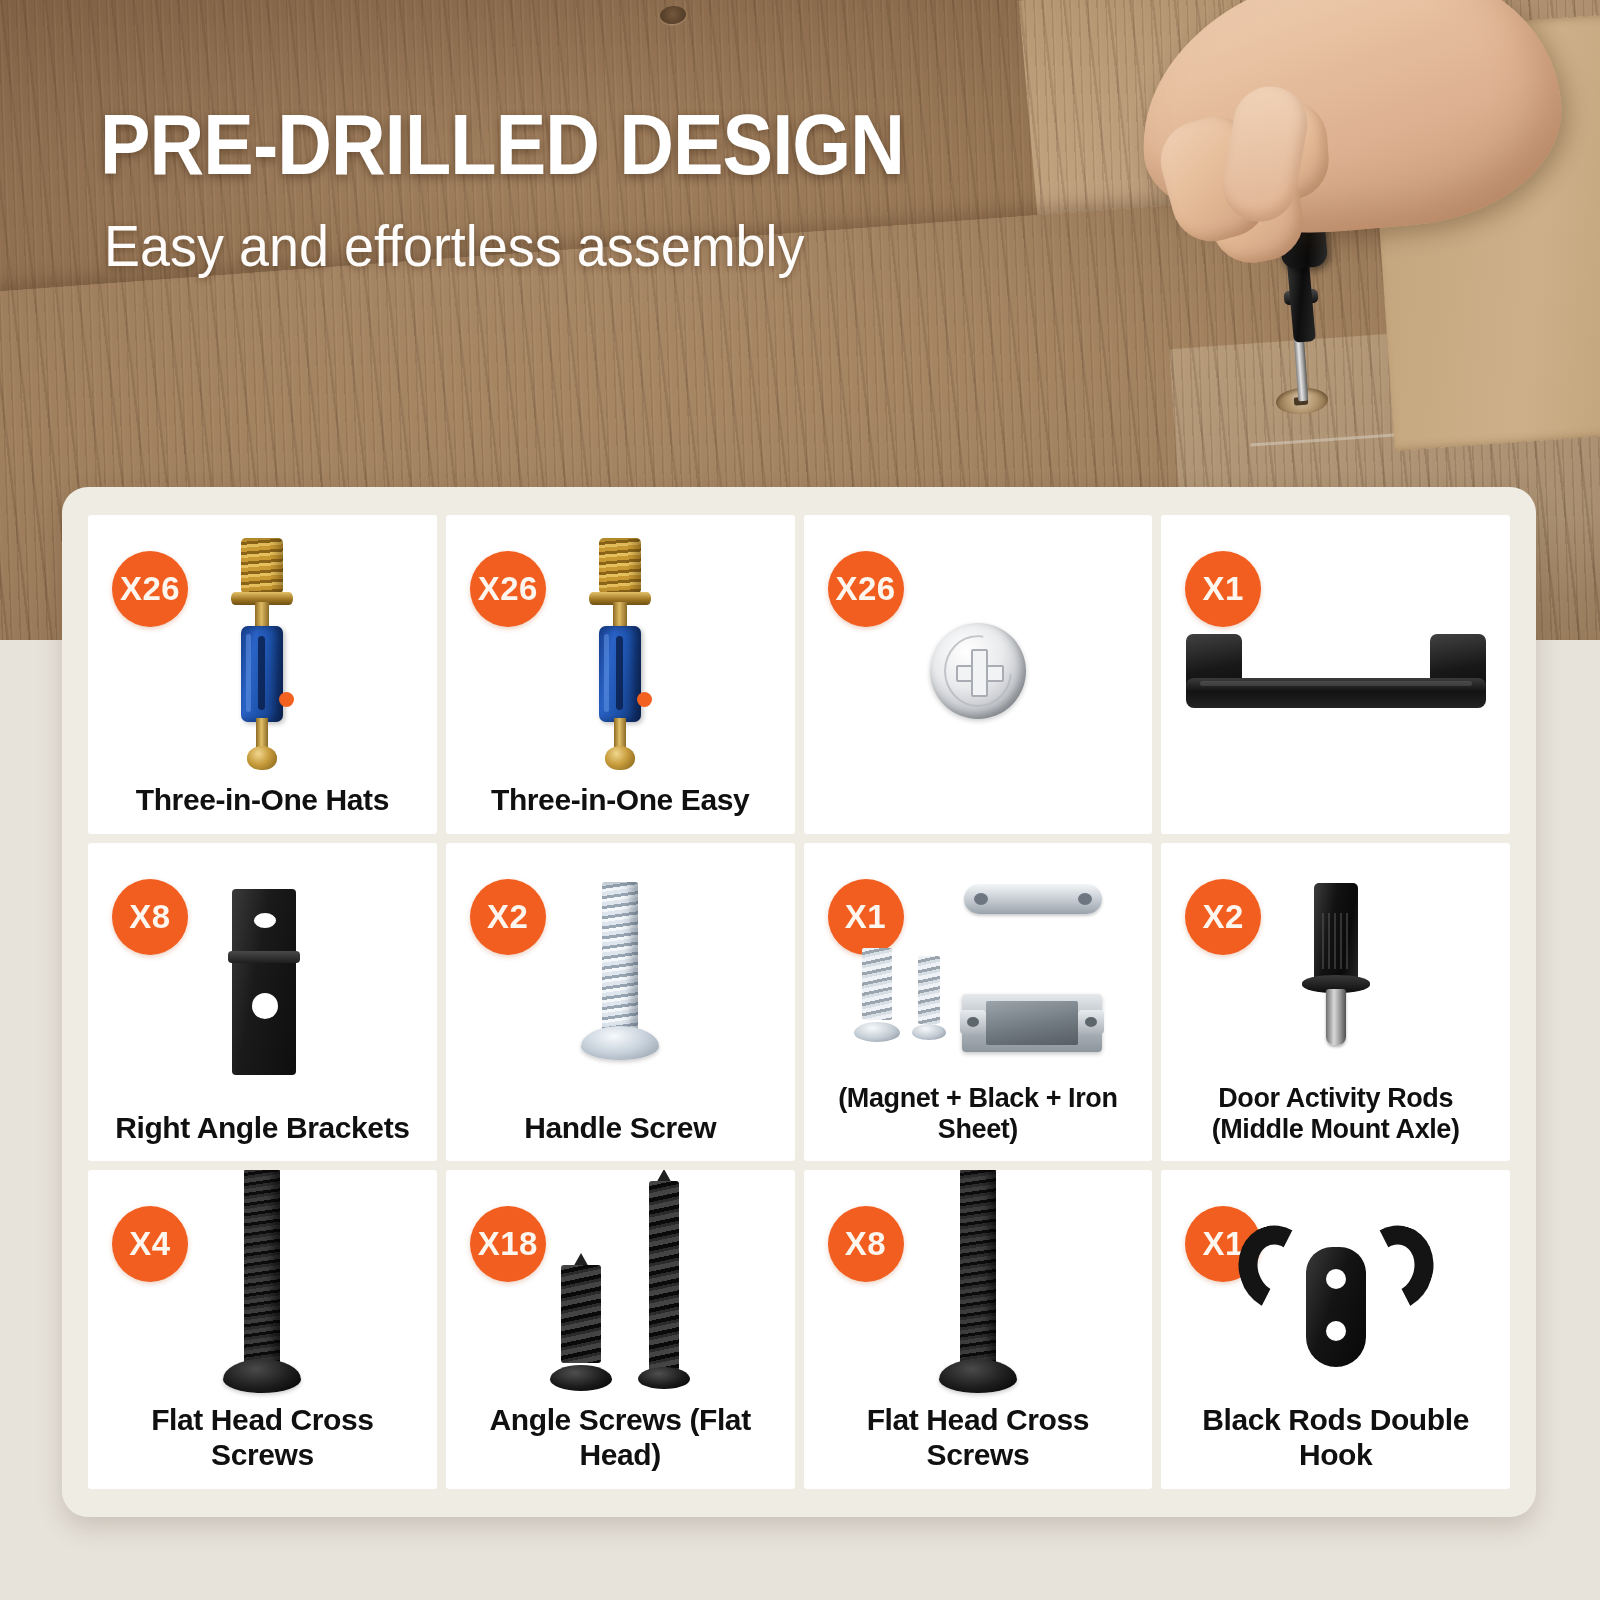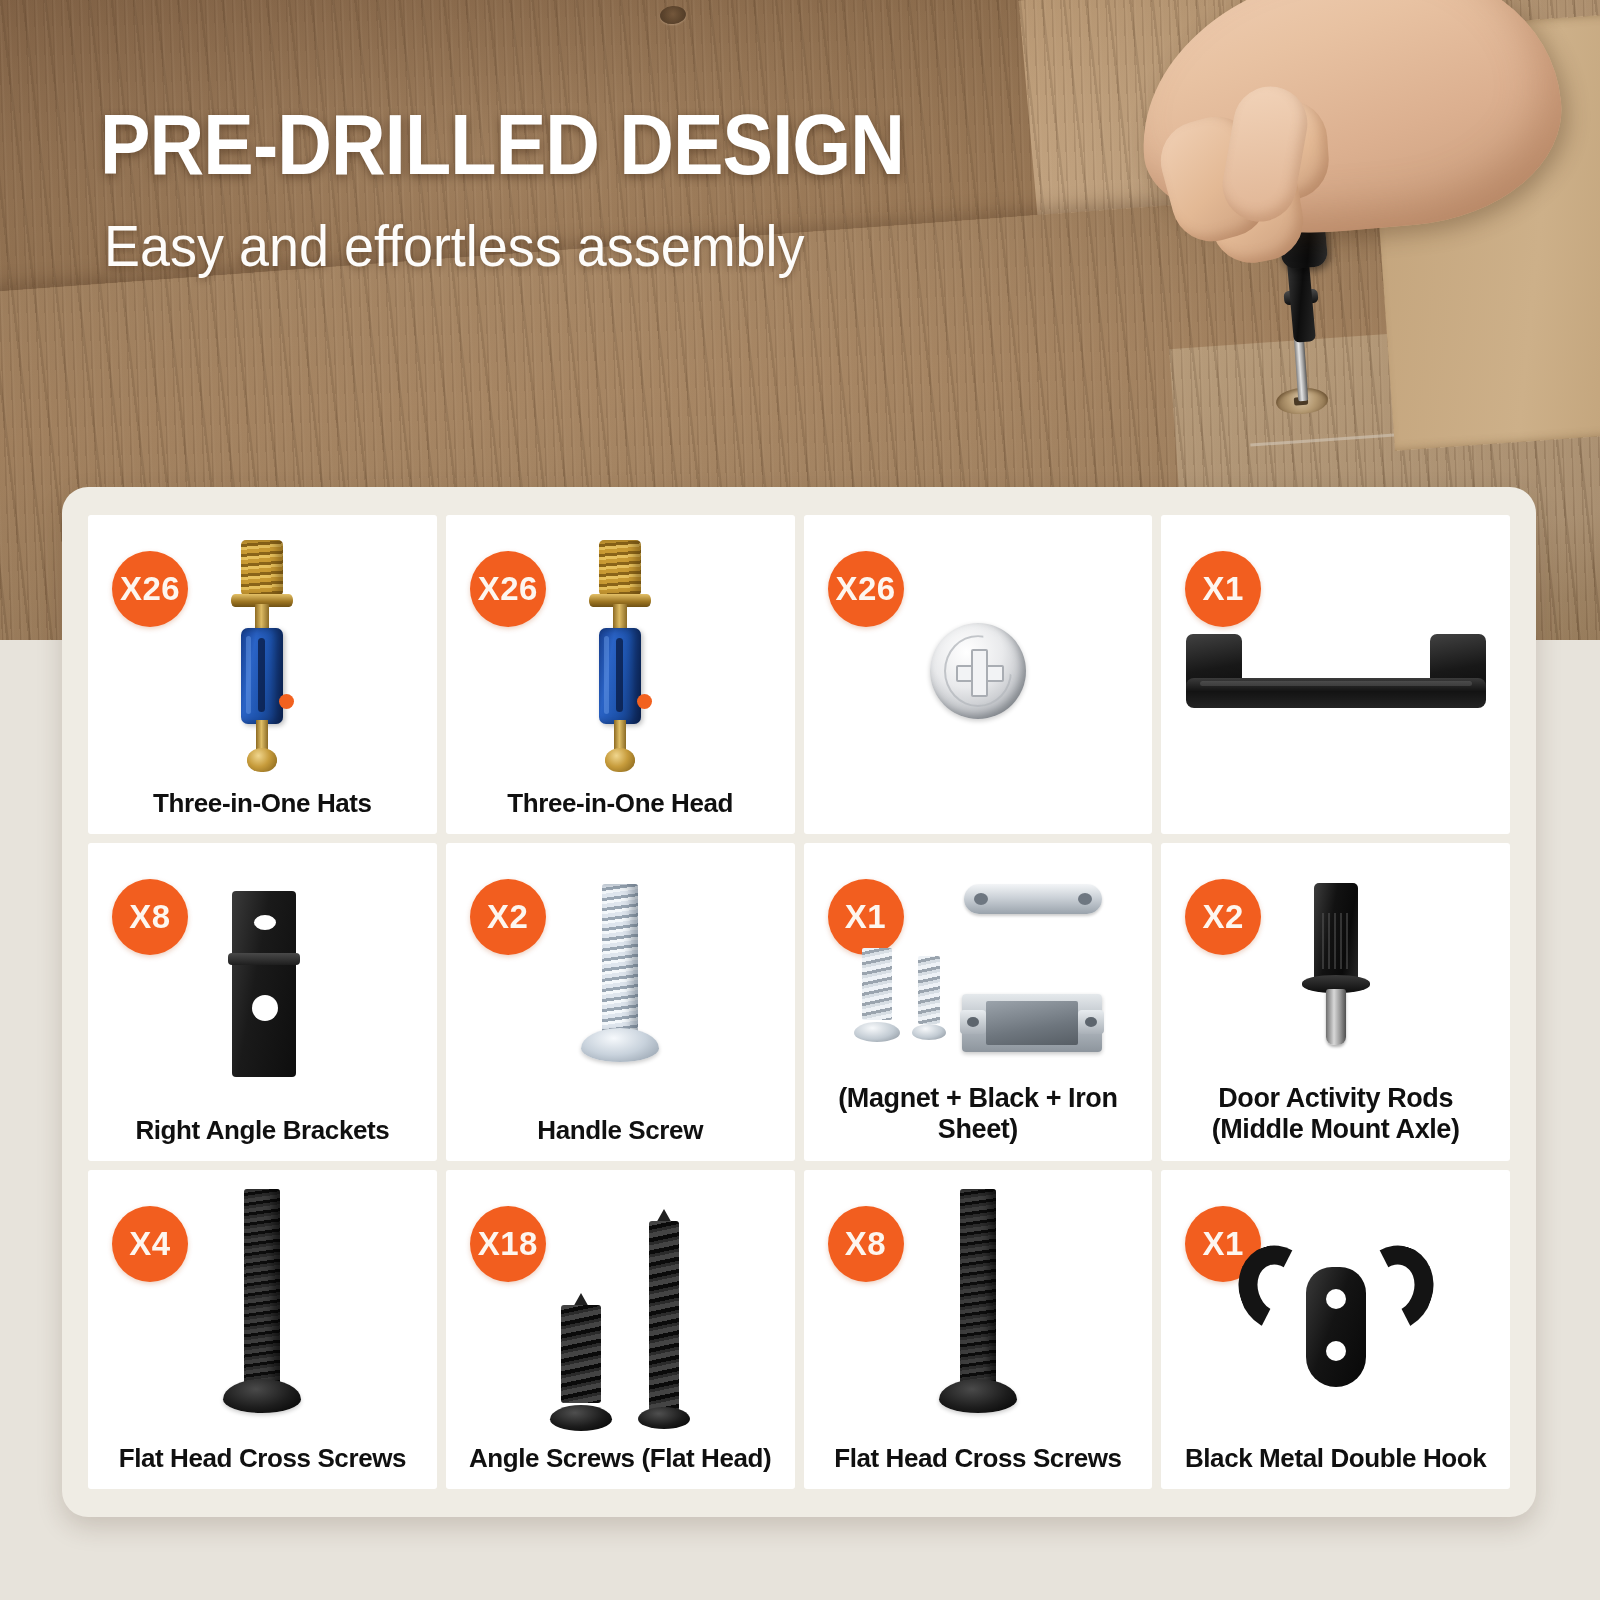--- a/index.html
+++ b/index.html
@@ -210,21 +210,21 @@
     box-shadow:0 2px 5px rgba(180,70,15,.25);
   }
   .art {
     flex:1 1 auto;
     width:100%;
     display:flex; align-items:center; justify-content:center;
     position:relative;
     min-height:0;
   }
   .cap {
-    font-size:26px; font-weight:700; color:#101010;
+    font-size:30px; font-weight:700; color:#101010;
     text-align:center; line-height:1.16;
     letter-spacing:-.4px;
     width:100%;
   }
   .cap.sm { font-size:27px; }
 
   
   .cam-bolt { position:relative; width:70px; height:232px; }
   .cam-bolt .thread-top {
     position:absolute; left:14px; top:0; width:42px; height:56px;
@@ -523,21 +523,21 @@
         <div class="cam-bolt">
           <div class="thread-top"></div>
             <div class="flange"></div>
             <div class="stem-u"></div>
           <div class="sleeve"></div>
             <div class="dot"></div>
             <div class="stem-l"></div>
             <div class="ball"></div>
         </div>
       </div>
-      <div class="cap">Three-in-One Head</div>
+      <div class="cap">Three-in-One Easy</div>
     </div>
 
     <div class="cell">
       <div class="badge">X26</div>
       <div class="art">
         <div class="cam-disc">
           <div class="arcslot"></div>
         </div>
       </div>
     </div>
@@ -656,17 +656,17 @@
       <div class="art">
         <div class="dhook">
           <div class="arm l"></div>
             <div class="arm r"></div>
           <div class="plate">
               <div class="ph t"></div>
               <div class="ph b"></div>
             </div>
         </div>
       </div>
-      <div class="cap">Black Metal Double Hook</div>
+      <div class="cap">Black Rods Double Hook</div>
     </div>
 
   </div>
 </div>
 
 </body></html>

